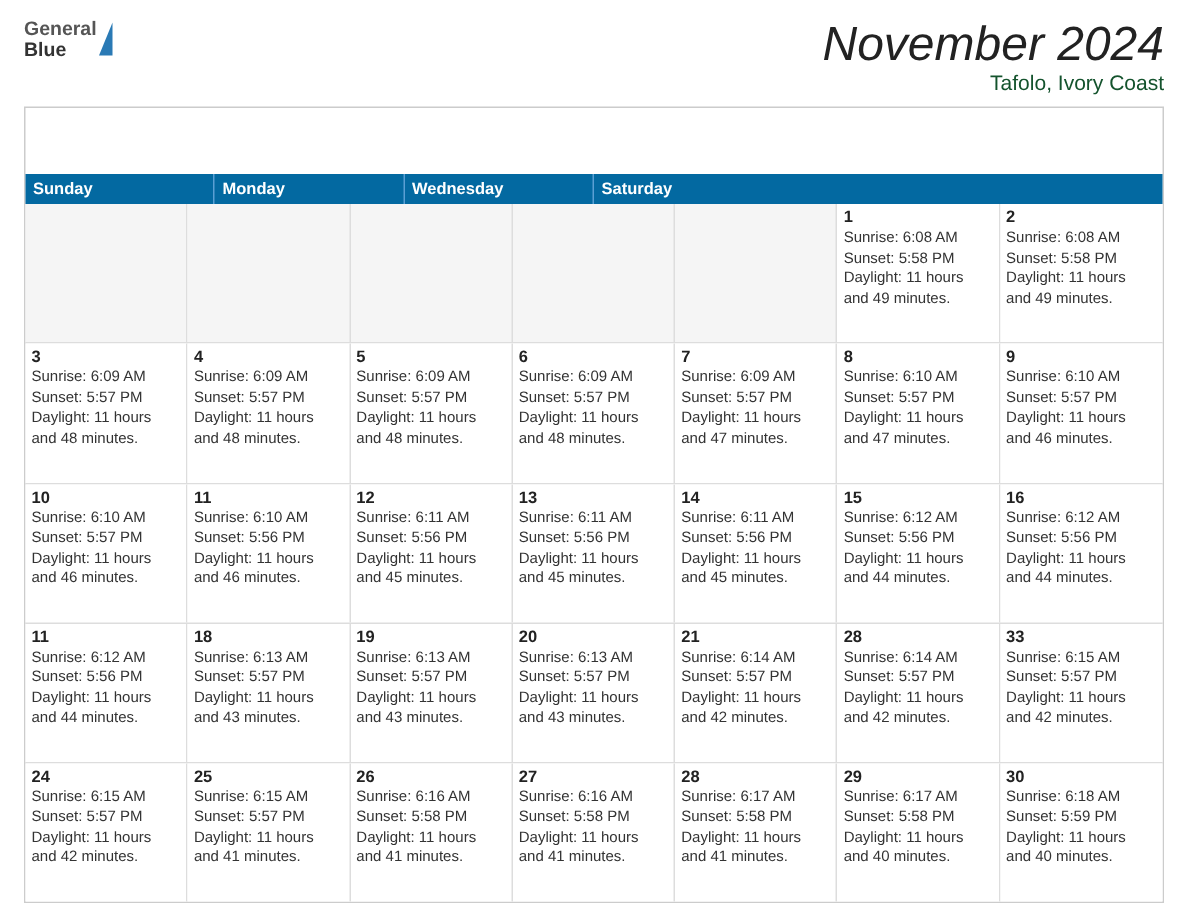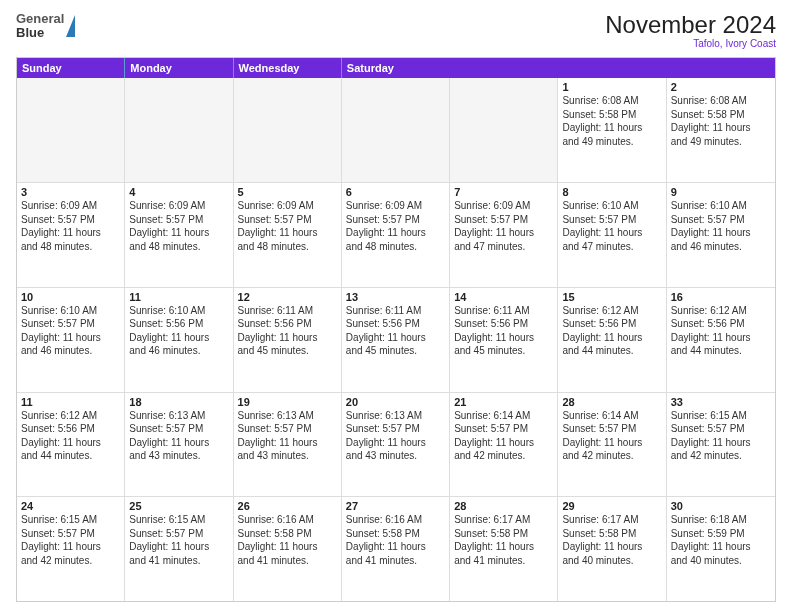--- a/index.html
+++ b/index.html
@@ -35,40 +35,42 @@
       font-size: 13px;
       font-weight: bold;
       line-height: 1.1;
       color: #333;
     }
     .logo-text span:first-child { color: #555; }
     .title-block {
       text-align: right;
     }
     .title-block h1 {
-      font-size: 24px;
+      font-size: 32px;
       font-weight: normal;
       color: #222;
       line-height: 1.1;
+      font-style: italic;
     }
     .title-block h2 {
-      font-size: 10px;
+      font-size: 14px;
       font-weight: normal;
-      color: #6d28d9;
+      color: #14532d;
     }
     .calendar {
       flex: 1;
       display: flex;
       flex-direction: column;
       border: 1px solid #ccc;
     }
     .cal-header {
       display: grid;
-      grid-template-columns: repeat(7, 1fr);
-      background: #6d28d9;
+      grid-template-columns: repeat(6, 1fr);
+      background: #0369a1;
+      margin-top: 44px;
     }
     .cal-header-cell {
       color: #fff;
       font-size: 11px;
       font-weight: bold;
       padding: 4px 5px;
       text-align: left;
       border-right: 1px solid #5a9fd4;
     }
     .cal-header-cell:last-child { border-right: none; }

